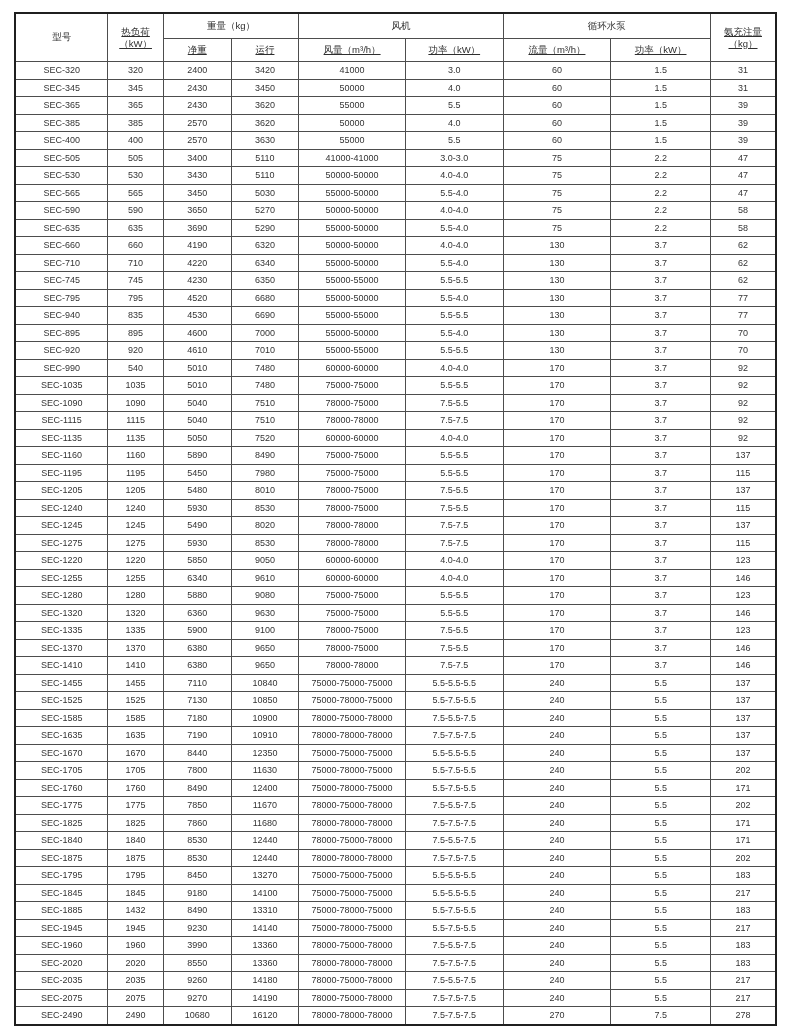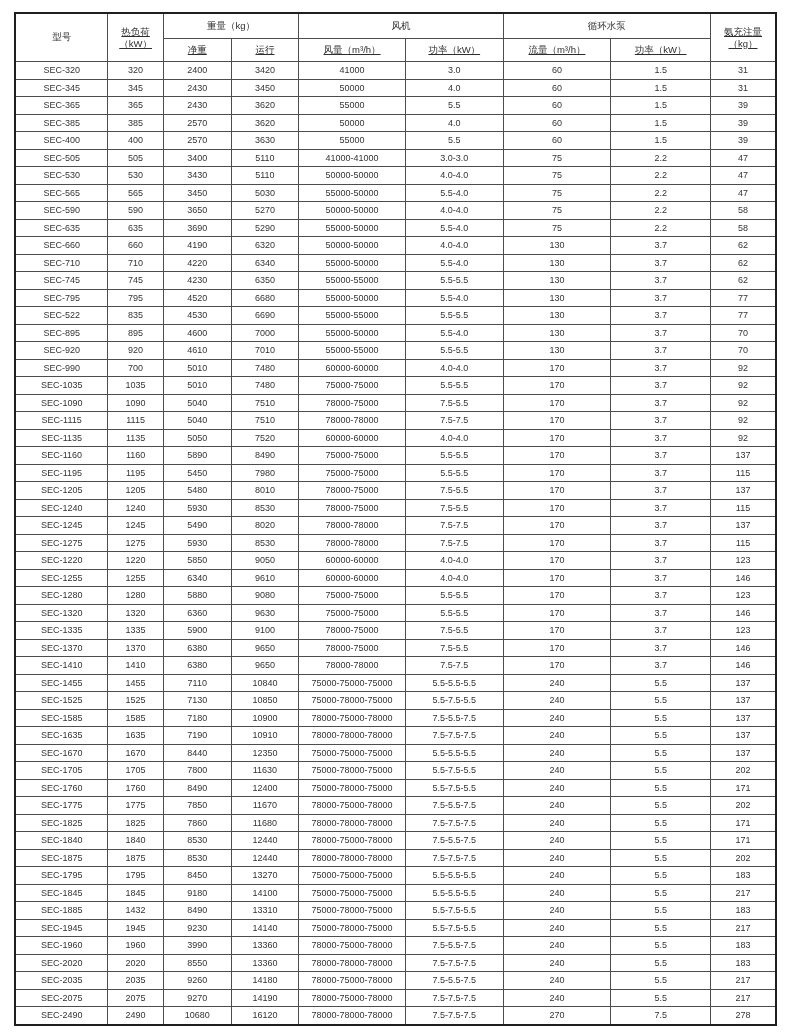--- a/index.html
+++ b/index.html
@@ -234,21 +234,21 @@
           <td>795</td>
           <td>4520</td>
           <td>6680</td>
           <td>55000-50000</td>
           <td>5.5-4.0</td>
           <td>130</td>
           <td>3.7</td>
           <td>77</td>
         </tr>
         <tr>
-          <td>SEC-522</td>
+          <td>SEC-940</td>
           <td>835</td>
           <td>4530</td>
           <td>6690</td>
           <td>55000-55000</td>
           <td>5.5-5.5</td>
           <td>130</td>
           <td>3.7</td>
           <td>77</td>
         </tr>
         <tr>
@@ -268,21 +268,21 @@
           <td>4610</td>
           <td>7010</td>
           <td>55000-55000</td>
           <td>5.5-5.5</td>
           <td>130</td>
           <td>3.7</td>
           <td>70</td>
         </tr>
         <tr>
           <td>SEC-990</td>
-          <td>700</td>
+          <td>540</td>
           <td>5010</td>
           <td>7480</td>
           <td>60000-60000</td>
           <td>4.0-4.0</td>
           <td>170</td>
           <td>3.7</td>
           <td>92</td>
         </tr>
         <tr>
           <td>SEC-1035</td>

